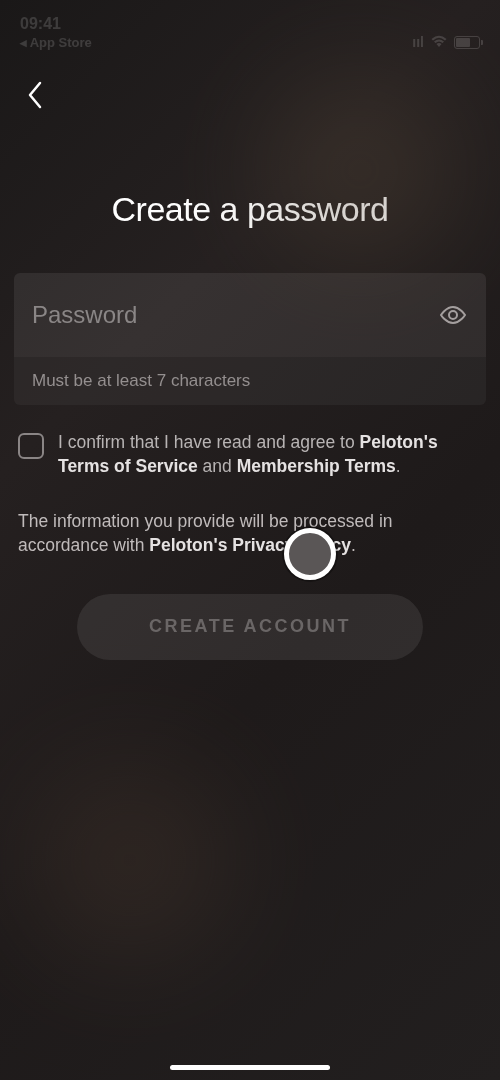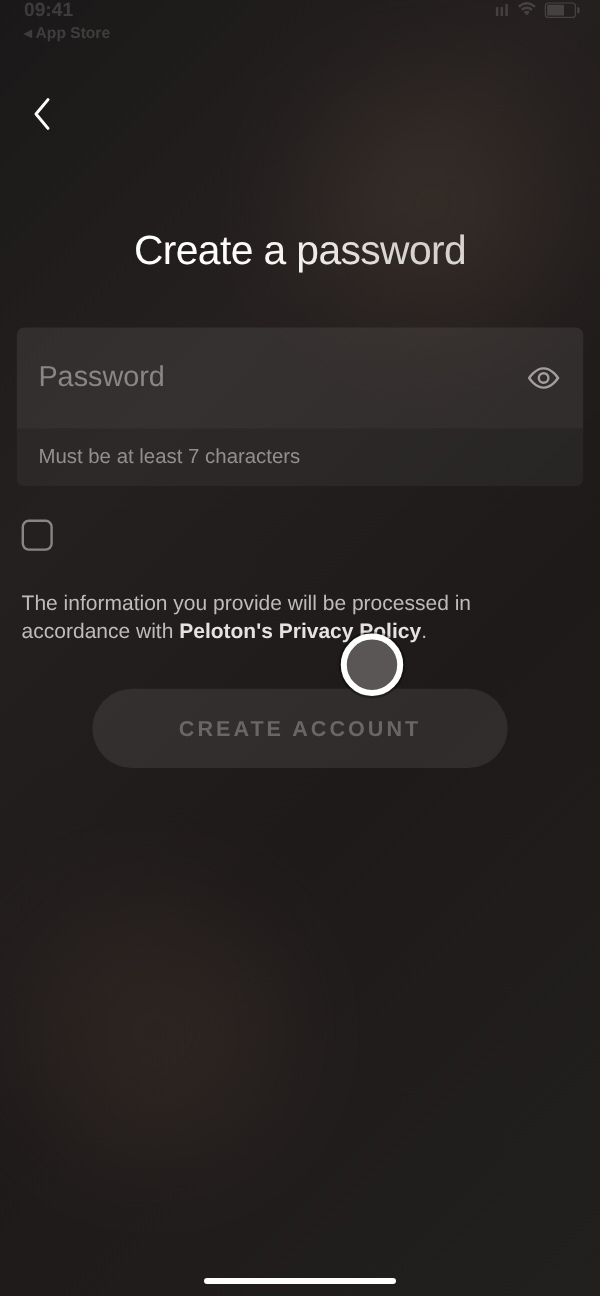--- a/index.html
+++ b/index.html
@@ -40,21 +40,21 @@
     }
     
     .status-bar {
       position: absolute;
       top: 0;
       left: 0;
       right: 0;
       height: 50px;
       display: flex;
       justify-content: space-between;
-      align-items: flex-start;
+      align-items: flex-end;
       padding: 0 20px;
       opacity: 0.15;
       color: #fff;
       font-size: 16px;
       font-weight: 600;
     }
     .status-left {
       display: flex;
       flex-direction: column;
       gap: 2px;
@@ -283,20 +283,23 @@
           <path d="M15 3 C8 3 3 11 3 11 C3 11 8 19 15 19 C22 19 27 11 27 11 C27 11 22 3 15 3 Z" stroke="#a5a0a0" stroke-width="2" fill="none"></path>
           <circle cx="15" cy="11" r="4" stroke="#a5a0a0" stroke-width="2" fill="none"></circle>
         </svg>
       </div>
     </div>
     <div class="password-hint">Must be at least 7 characters</div>
   </div>
 
   <div class="terms-row">
     <div class="checkbox"></div>
+    <div class="terms-text">
+      <span>I confirm that I have read and agree to </span><span class="bold">Peloton's Terms of Service</span><span> and </span><span class="bold">Membership Terms</span><span>.</span>
+    </div>
   </div>
 
   <div class="privacy-text">
     <span>The information you provide will be processed in accordance with </span><span class="bold">Peloton's Privacy Policy</span><span>.</span>
   </div>
 
   <button class="create-button">CREATE ACCOUNT</button>
 </div>
 
 <div class="loading-overlay"></div>

